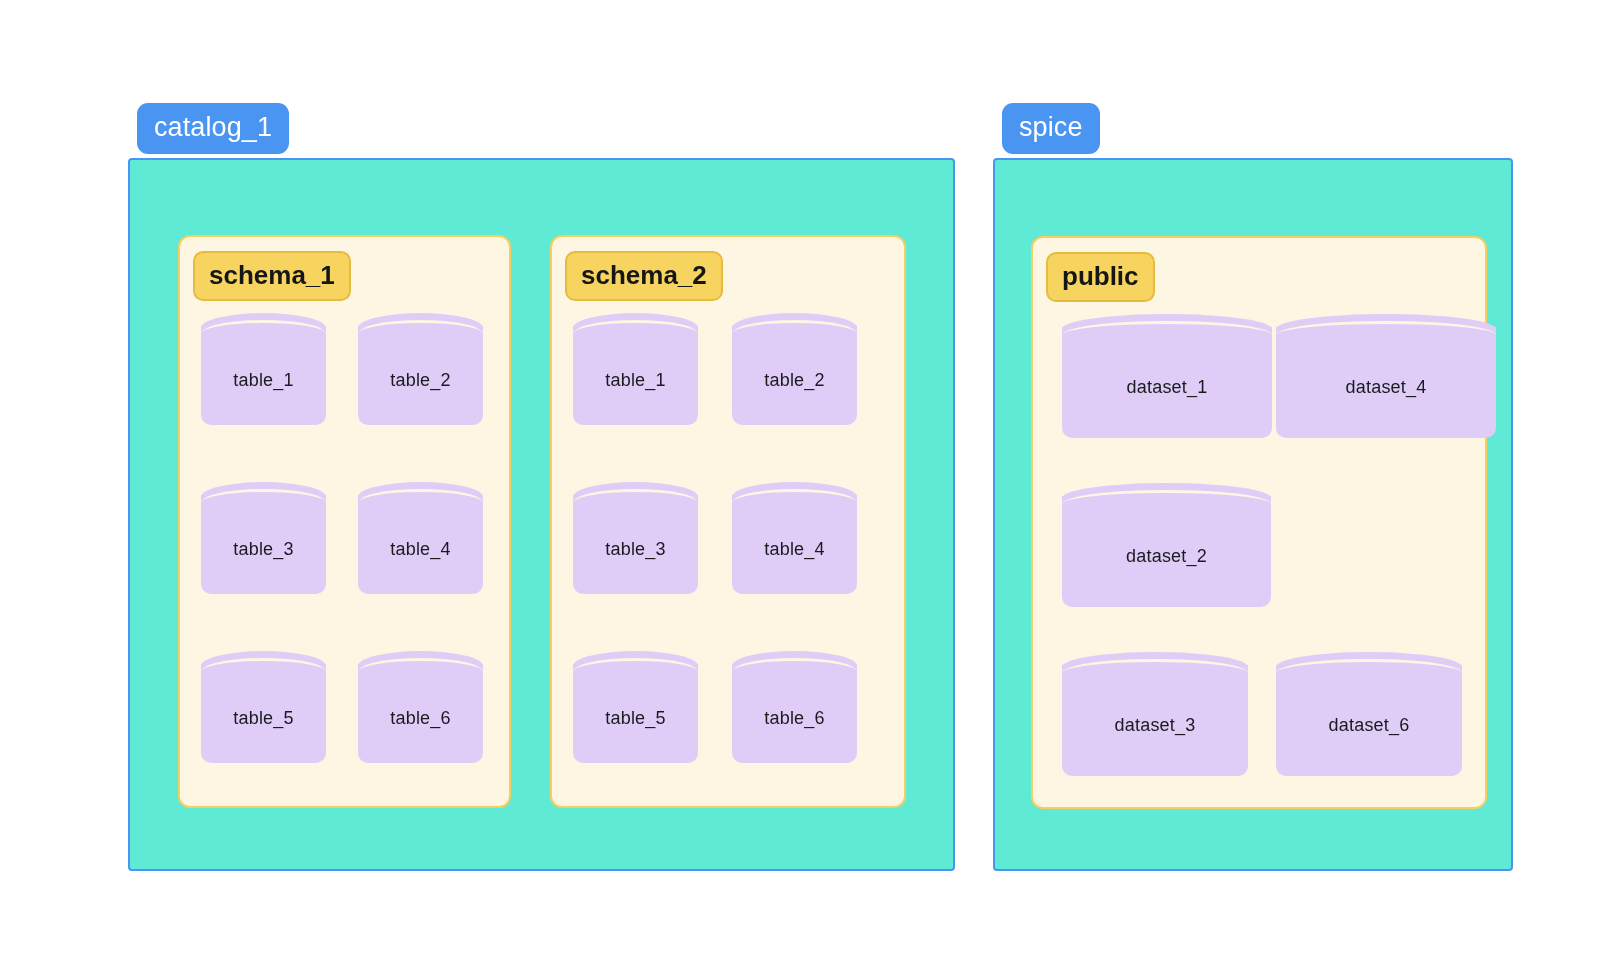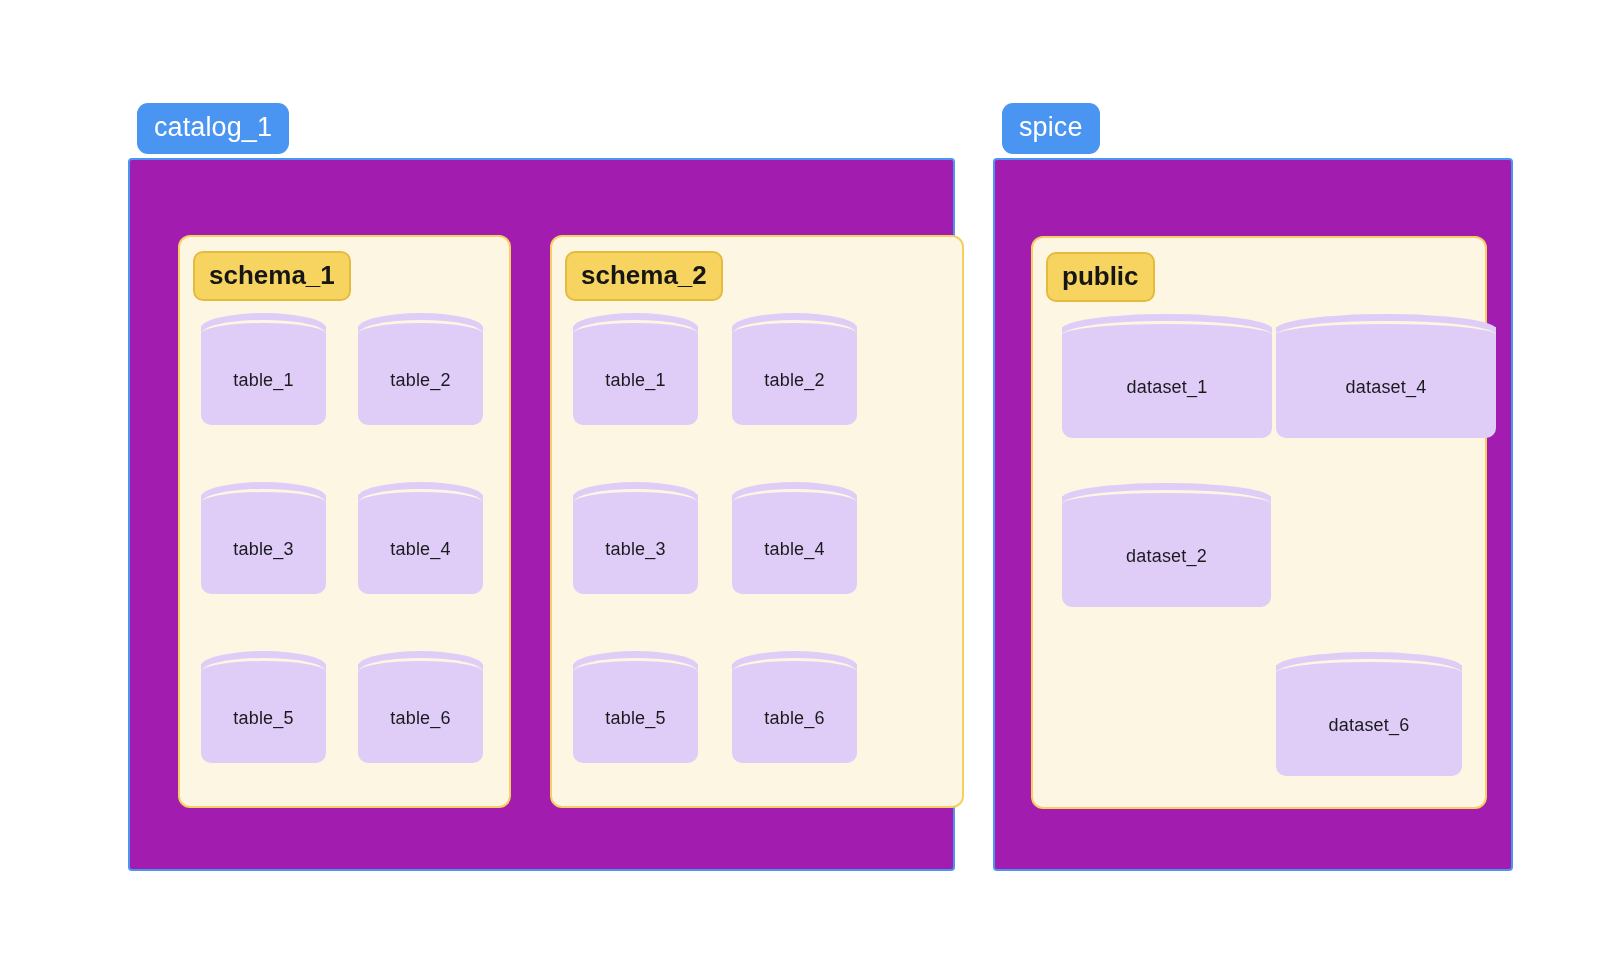--- a/index.html
+++ b/index.html
@@ -38,21 +38,21 @@
     padding: 11px 17px 13px 17px;
     border-radius: 11px;
     white-space: nowrap;
     letter-spacing: 0.1px;
     z-index: 5;
   }
   .catalog-box {
     position: absolute;
     left: 0;
     top: 55px;
-    background: #a21caf;
+    background: #5eead4;
     border: 2px solid #4a95f2;
     border-radius: 4px;
     box-sizing: border-box;
   }
 
   
   .schema-panel {
     position: absolute;
     background: #fdf6e3;
     border: 2px solid #f5cf5f;
@@ -174,21 +174,21 @@
         </div>
 
         <div class="cyl" style="left:178px; top:414px; width:125px; height:112px;">
           <div class="cyl-body"></div>
           <div class="cyl-top"></div>
           <div class="cyl-rim"></div>
           <div class="cyl-label">table_6</div>
         </div>
       </div>
 
-      <div class="schema-panel" style="left:420px; top:75px; width:414px; height:573px;">
+      <div class="schema-panel" style="left:420px; top:75px; width:356px; height:573px;">
         <div class="schema-badge">schema_2</div>
 
         <div class="cyl" style="left:21px; top:76px; width:125px; height:112px;">
           <div class="cyl-body"></div>
           <div class="cyl-top"></div>
           <div class="cyl-rim"></div>
           <div class="cyl-label">table_1</div>
         </div>
 
         <div class="cyl" style="left:180px; top:76px; width:125px; height:112px;">
@@ -252,20 +252,26 @@
         </div>
 
         <div class="cyl" style="left:29px; top:245px; width:209px; height:124px;">
           <div class="cyl-body"></div>
           <div class="cyl-top"></div>
           <div class="cyl-rim"></div>
           <div class="cyl-label">dataset_2</div>
         </div>
 
 
+        <div class="cyl" style="left:29px; top:414px; width:186px; height:124px;">
+          <div class="cyl-body"></div>
+          <div class="cyl-top"></div>
+          <div class="cyl-rim"></div>
+          <div class="cyl-label">dataset_3</div>
+        </div>
 
         <div class="cyl" style="left:243px; top:414px; width:186px; height:124px;">
           <div class="cyl-body"></div>
           <div class="cyl-top"></div>
           <div class="cyl-rim"></div>
           <div class="cyl-label">dataset_6</div>
         </div>
       </div>
 
     </div>

